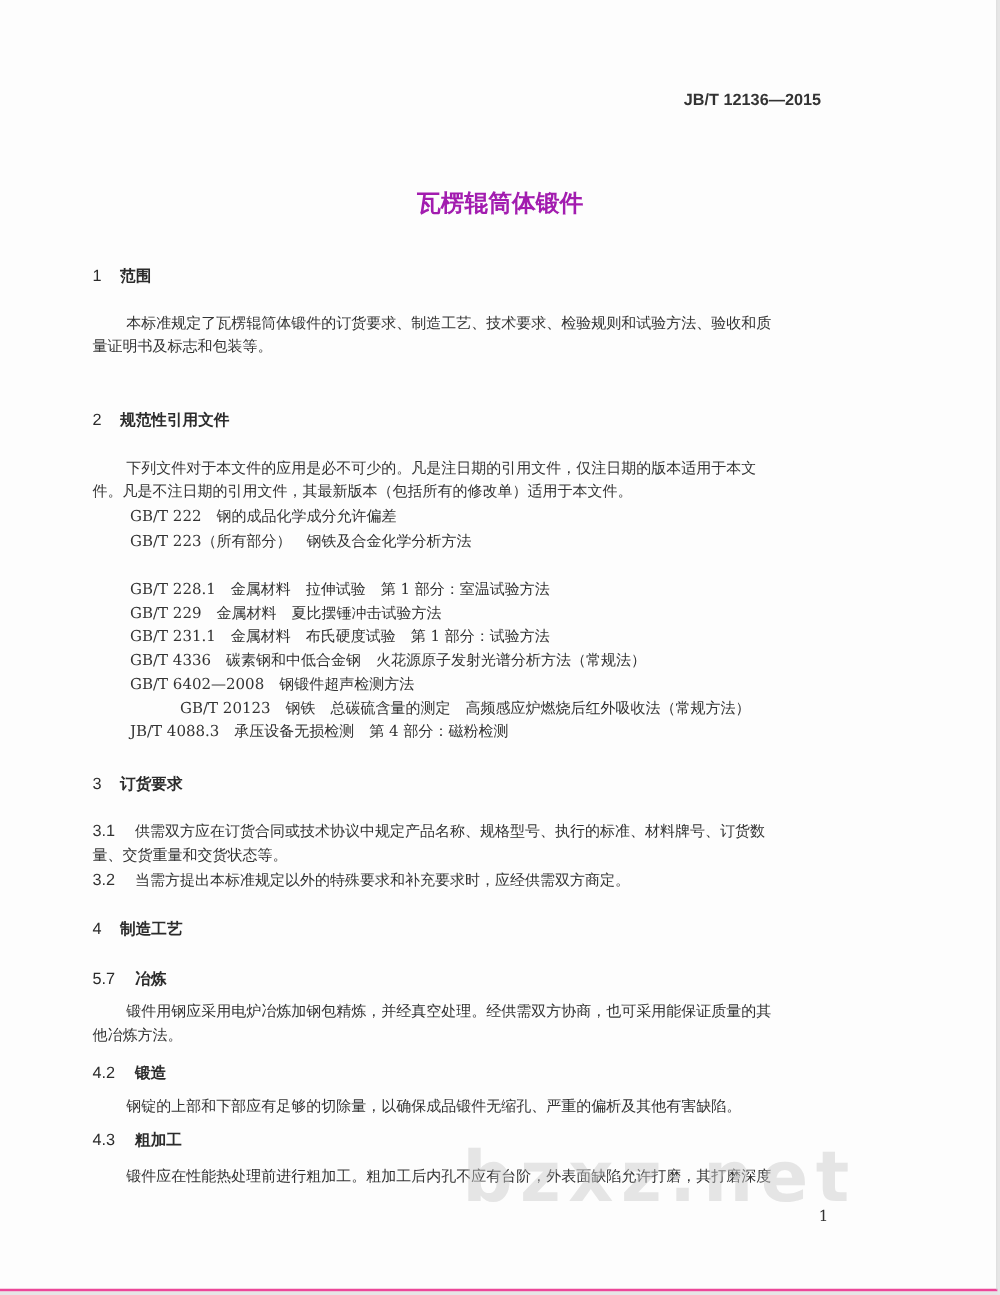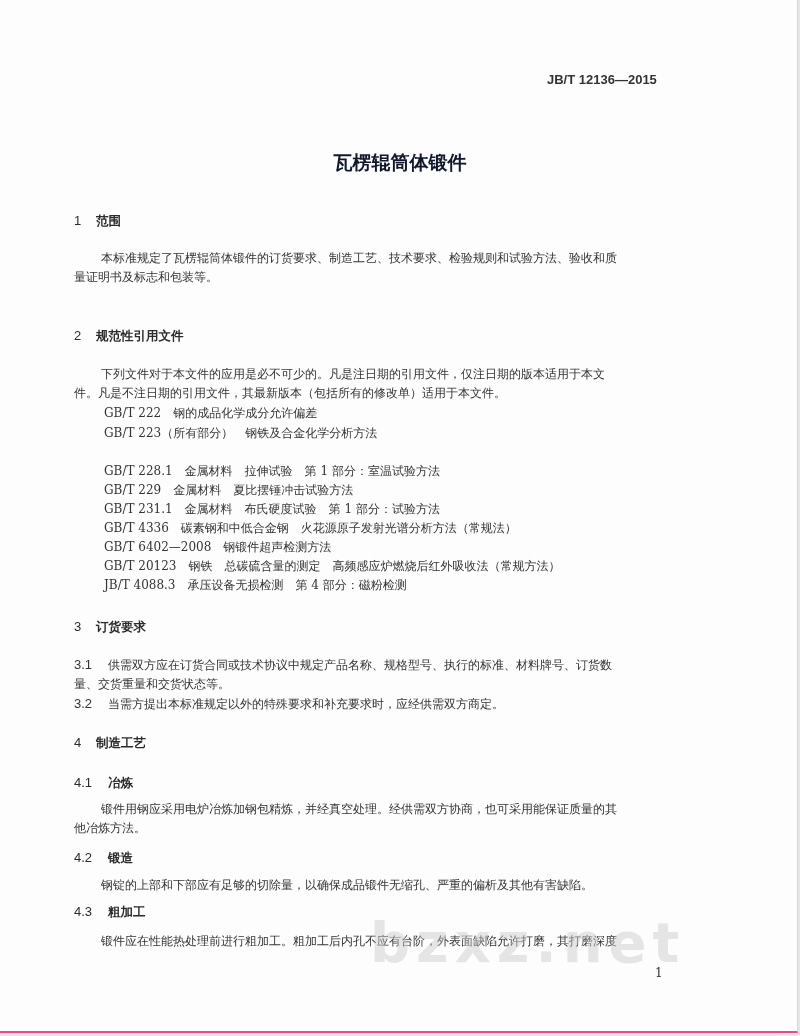--- a/index.html
+++ b/index.html
@@ -10,21 +10,21 @@
   .page {
     position:absolute; left:0; top:0; width:797px; height:1031px; background:#fdfdfd;
     border-right:1px solid #d6d6d6; border-bottom:2px solid #ec4899;
   }
   .std-no {
     position:absolute; left:547px; top:72px; font-family:"Liberation Sans",sans-serif;
     font-weight:bold; font-size:13px; color:#333;
   }
   .title {
     position:absolute; left:0; width:800px; top:150px; text-align:center;
-    font-family:"DejaVu Sans",sans-serif; font-weight:bold; font-size:19px; color:#0f172a;
+    font-family:"DejaVu Sans",sans-serif; font-weight:bold; font-size:19px; color:#a21caf;
   }
   .h1 {
     position:absolute; left:74px; font-family:"DejaVu Sans",sans-serif; font-weight:bold; font-size:12.5px; color:#2b2b2b;
   }
   .h1 .num { display:inline-block; width:22px; font-weight:normal; font-family:"Liberation Sans",sans-serif; font-size:13px;}
   .h2 { position:absolute; left:74px; font-family:"DejaVu Sans",sans-serif; font-weight:bold; font-size:12.5px; color:#2b2b2b; }
   .h2 .num { display:inline-block; width:34px; font-weight:normal; font-family:"Liberation Sans",sans-serif; font-size:13px;}
   .para {
     position:absolute; left:74px; width:600px; font-size:12px; line-height:19px; color:#333;
   }
@@ -60,38 +60,38 @@
     <div><span class="indent"></span><span>下列文件对于本文件的应用是必不可少的。凡是注日期的引用文件，仅注日期的版本适用于本文</span></div>
     <div><span>件。凡是不注日期的引用文件，其最新版本（包括所有的修改单）适用于本文件。</span></div>
   </div>
   <div class="ref" style="top:405px;">GB/T 222　钢的成品化学成分允许偏差</div>
   <div class="ref" style="top:425px;">GB/T 223（所有部分）　钢铁及合金化学分析方法</div>
   <div class="ref" style="top:463px;">GB/T 228.1　金属材料　拉伸试验　第 1 部分：室温试验方法</div>
   <div class="ref" style="top:482px;">GB/T 229　金属材料　夏比摆锤冲击试验方法</div>
   <div class="ref" style="top:501px;">GB/T 231.1　金属材料　布氏硬度试验　第 1 部分：试验方法</div>
   <div class="ref" style="top:520px;">GB/T 4336　碳素钢和中低合金钢　火花源原子发射光谱分析方法（常规法）</div>
   <div class="ref" style="top:539px;">GB/T 6402—2008　钢锻件超声检测方法</div>
-  <div class="ref" style="top:558px;">GB/T 20123　钢铁　总碳硫含量的测定　高频感应炉燃烧后红外吸收法（常规方法）</div>
+  <div class="ref" style="top:558px;margin-left:40px;">GB/T 20123　钢铁　总碳硫含量的测定　高频感应炉燃烧后红外吸收法（常规方法）</div>
   <div class="ref" style="top:577px;">JB/T 4088.3　承压设备无损检测　第 4 部分：磁粉检测</div>
 
   <div class="h1" style="top:619px;">
     <span class="num">3</span><span>订货要求</span>
   </div>
   <div class="para" style="top:655px;">
     <div><span class="clause">3.1</span><span>供需双方应在订货合同或技术协议中规定产品名称、规格型号、执行的标准、材料牌号、订货数</span></div>
     <div><span>量、交货重量和交货状态等。</span></div>
     <div><span class="clause">3.2</span><span>当需方提出本标准规定以外的特殊要求和补充要求时，应经供需双方商定。</span></div>
   </div>
 
   <div class="h1" style="top:735px;">
     <span class="num">4</span><span>制造工艺</span>
   </div>
 
   <div class="h2" style="top:775px;">
-    <span class="num">4.1</span><span>冶炼</span>
+    <span class="num">5.7</span><span>冶炼</span>
   </div>
   <div class="para" style="top:800px;">
     <div><span class="indent"></span><span>锻件用钢应采用电炉冶炼加钢包精炼，并经真空处理。经供需双方协商，也可采用能保证质量的其</span></div>
     <div><span>他冶炼方法。</span></div>
   </div>
 
   <div class="h2" style="top:850px;">
     <span class="num">4.2</span><span>锻造</span>
   </div>
   <div class="para" style="top:876px;">

